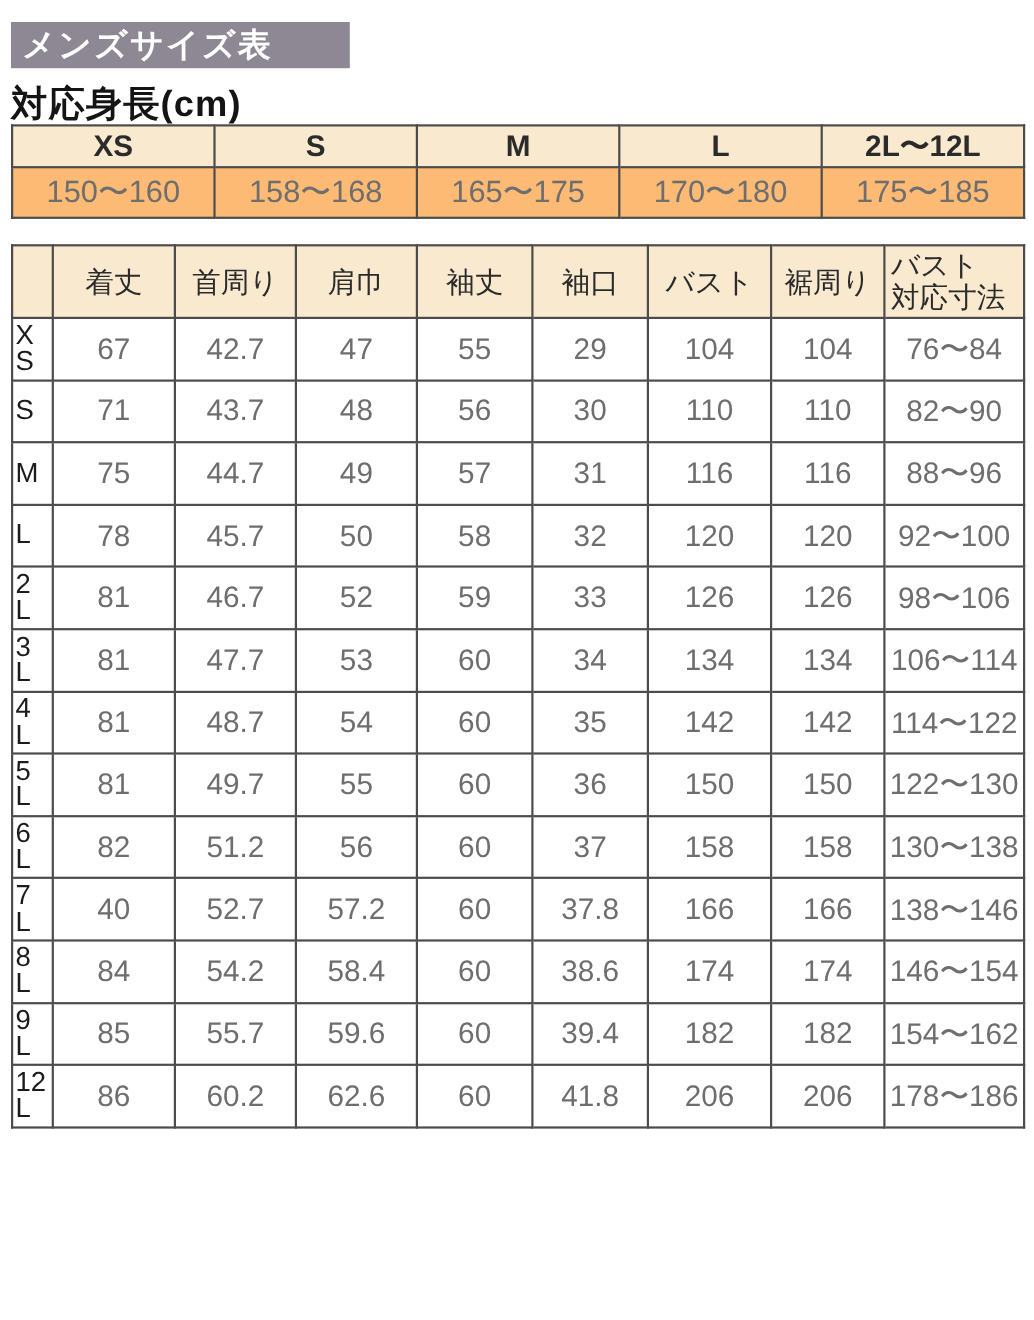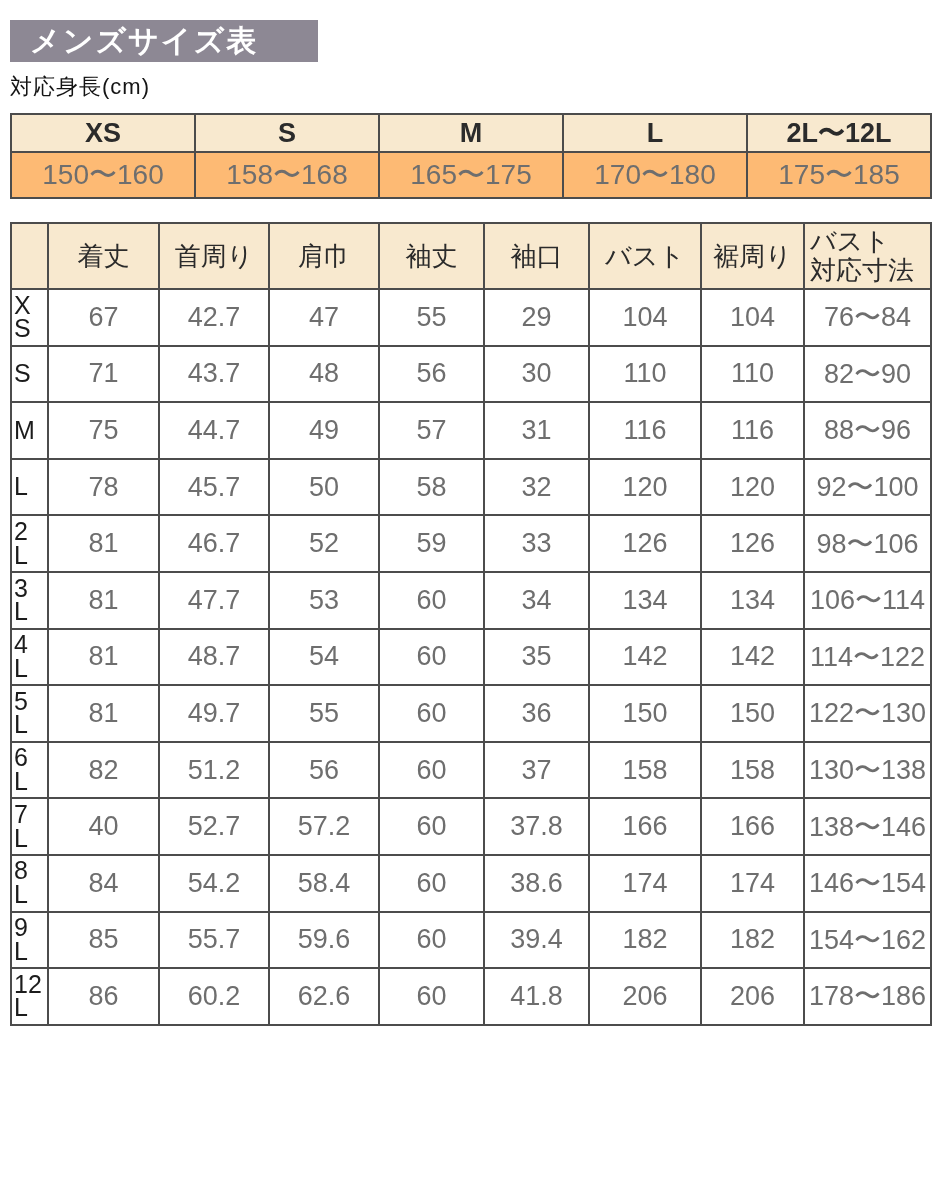--- a/index.html
+++ b/index.html
@@ -13,25 +13,25 @@
   html,body{margin:0;padding:0;}
   body{
     width:940px;height:1200px;background:#ffffff;position:relative;
     font-family:"Liberation Sans","DejaVu Sans",sans-serif;
     overflow:hidden;
   }
   .banner{
     position:absolute;left:10px;top:20px;width:308px;height:42px;
     background:var(--banner-bg);color:var(--banner-text);
     font-size:30px;font-weight:bold;letter-spacing:2px;
-    display:flex;align-items:center;padding-left:20px;box-sizing:border-box;
+    display:flex;align-items:center;padding-left:10px;box-sizing:border-box;
   }
   .subtitle{
     position:absolute;left:10px;top:72px;
-    font-size:22px;font-weight:normal;color:#141414;letter-spacing:1px;
+    font-size:33px;font-weight:bold;color:#141414;letter-spacing:1px;
   }
   table{border-collapse:collapse;table-layout:fixed;}
   th,td{border:2px solid var(--border);text-align:center;vertical-align:middle;padding:0;}
   .height-table{
     position:absolute;left:10px;top:113px;width:920px;
   }
   .height-table th{
     background:var(--header-bg);color:var(--header-text);
     font-size:27px;font-weight:700;height:32px;
   }

